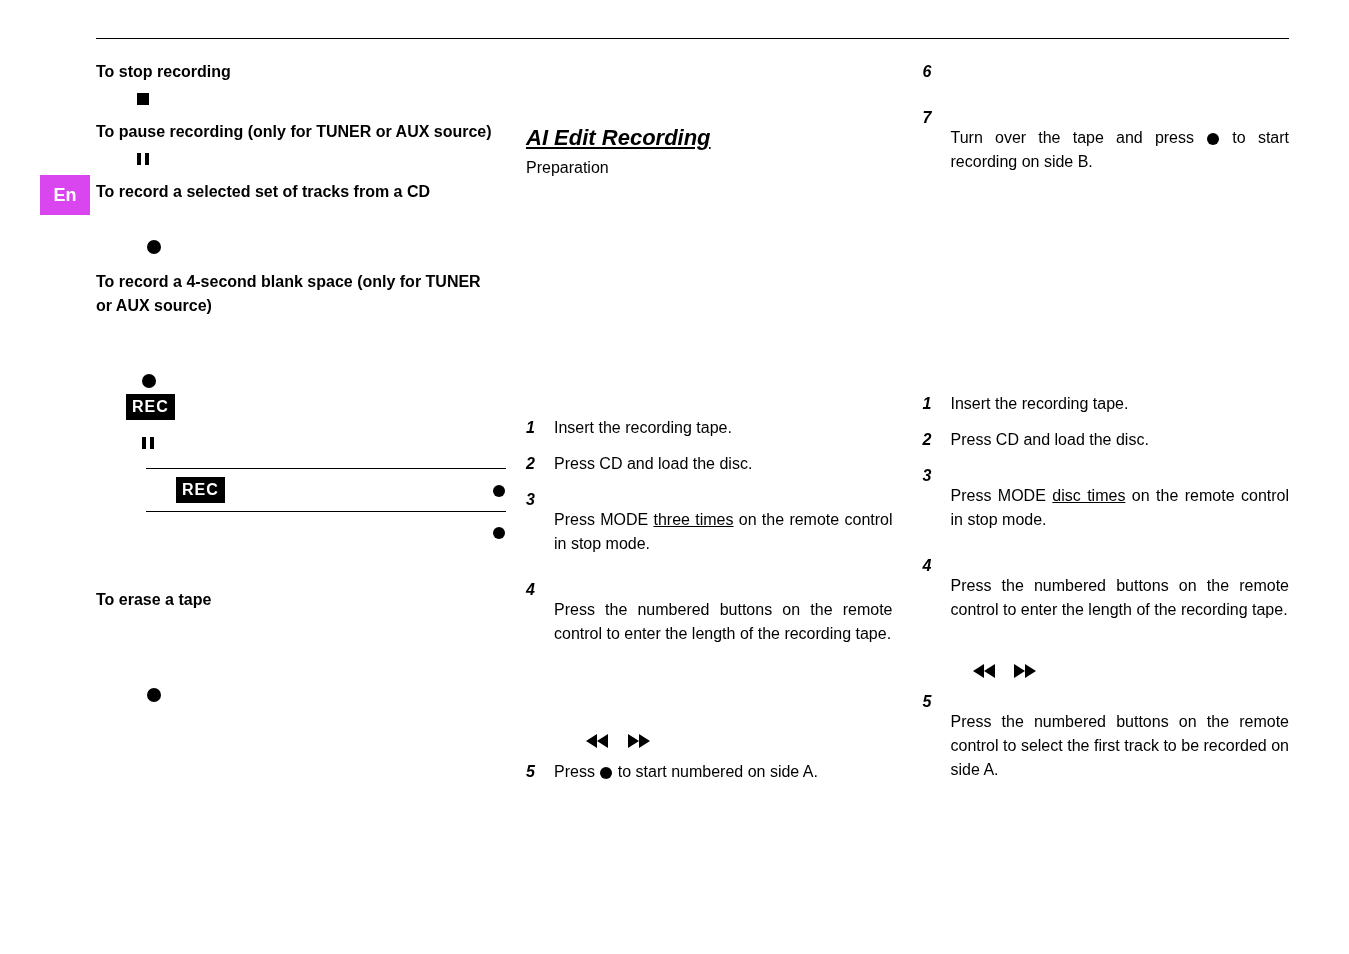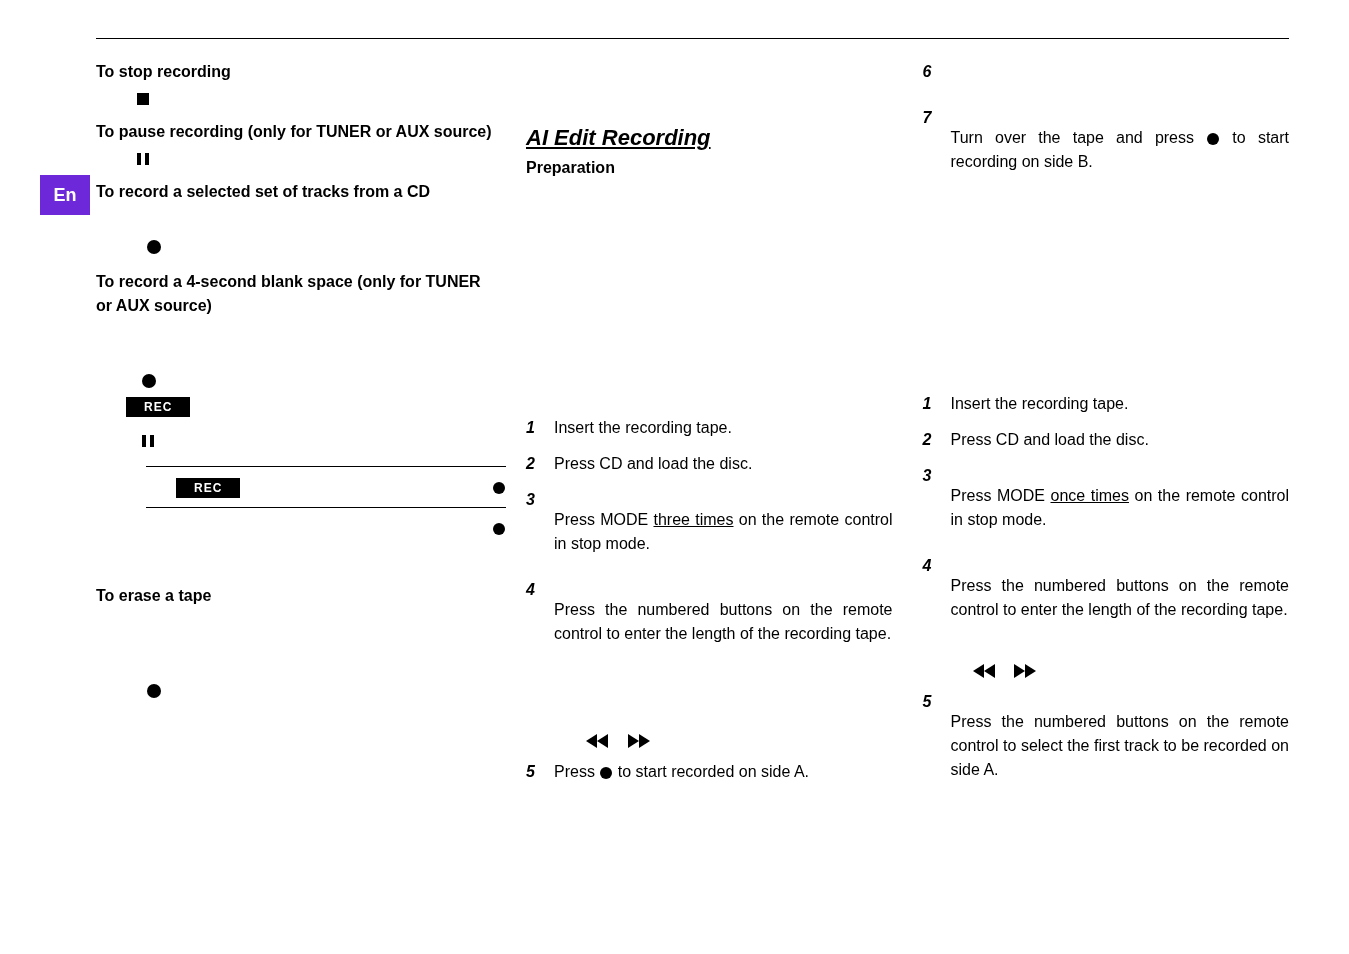--- a/index.html
+++ b/index.html
@@ -1,30 +1,30 @@
 <!DOCTYPE html>
 <html><head>
 <meta charset="utf-8">
 <style>
   * { box-sizing: border-box; margin: 0; padding: 0; }
   html, body { width: 1349px; height: 954px; background: #fff; font-family: Arial, Helvetica, sans-serif; color: #000; }
   .page { position: relative; width: 1349px; height: 954px; padding: 40px 60px 40px 50px; }
-  .lang-tab { position: absolute; left: 40px; top: 175px; width: 50px; height: 40px; background: #6d28d9; color:#fff; display:flex; align-items:center; justify-content:center; font-weight:bold; font-size:18px; }
+  .lang-tab { position: absolute; left: 40px; top: 175px; width: 50px; height: 40px; background: #d946ef; color:#fff; display:flex; align-items:center; justify-content:center; font-weight:bold; font-size:18px; }
   .top-rule { position:absolute; top: 38px; left: 96px; right: 60px; height:1px; background:#000; }
   .columns { display: flex; gap: 30px; margin-left: 46px; }
   .col { flex: 1; font-size: 16px; line-height: 1.5; }
   .col1 { max-width: 400px; }
   .col2 { max-width: 400px; }
   .col3 { max-width: 400px; }
   .bold { font-weight: bold; }
   .h-title { font-weight: bold; font-style: italic; font-size: 22px; text-decoration: underline; margin-bottom: 2px; margin-top: 21px; }
-  .sub { font-weight: bold; font-size: 16px; margin-bottom: 6px; }
+  .sub { font-weight: normal; font-size: 16px; margin-bottom: 6px; }
   .step { display:flex; gap:10px; margin-bottom: 12px; text-align: justify; }
   .step .num { font-weight:bold; font-style:italic; width: 18px; flex-shrink:0; }
-  .rec-box { display:inline-block; background:#000; color:#fff; font-weight:bold; padding: 1px 18px; font-size:12px; letter-spacing:1px; vertical-align: middle; }
+  .rec-box { display:inline-block; background:#000; color:#fff; font-weight:bold; padding: 1px 6px; font-size:16px; letter-spacing:1px; vertical-align: middle; }
   .hr-short { border:0; border-top:1px solid #000; margin:4px 0; width:100%; }
   .hr-box { width: 360px; }
   svg.icon { vertical-align: middle; }
   .underline { text-decoration: underline; }
   .justify { text-align: justify; margin-top: 20px; }
 </style>
 </head>
 <body>
 
 <div class="page">
@@ -143,21 +143,21 @@
         <svg class="icon" width="24" height="14">
             <polygon points="0,0 11,7 0,14" fill="#000"></polygon>
             <polygon points="11,0 22,7 11,14" fill="#000"></polygon>
           </svg>
       </div>
       <div style="height:8px"></div>
       <div class="step">
         <span class="num">5</span>
         <span><span>Press </span><svg class="icon" width="14" height="14">
               <circle cx="7" cy="7" r="6" fill="#000"></circle>
-            </svg><span> to start recorded on side A.</span></span>
+            </svg><span> to start numbered on side A.</span></span>
       </div>
     </div>
 
     <div class="col col3">
       <div style="height:20px"></div>
       <div class="step">
         <span class="num">6</span>
       </div>
       <div style="height:10px"></div>
       <div class="step">
@@ -174,21 +174,21 @@
       <div class="step">
         <span class="num">1</span>
         <span>Insert the recording tape.</span>
       </div>
       <div class="step">
         <span class="num">2</span>
         <span>Press CD and load the disc.</span>
       </div>
       <div class="step">
         <span class="num">3</span>
-        <span class="justify"><span>Press MODE </span><span class="underline">once times</span><span> on the remote control in stop mode.</span></span>
+        <span class="justify"><span>Press MODE </span><span class="underline">disc times</span><span> on the remote control in stop mode.</span></span>
       </div>
       <div style="height:10px"></div>
       <div class="step">
         <span class="num">4</span>
         <span class="justify">Press the numbered buttons on the remote control to enter the length of the recording tape.</span>
       </div>
 
       <div style="height:24px"></div>
       <div style="padding-left:50px;">
         <svg class="icon" width="24" height="14">

